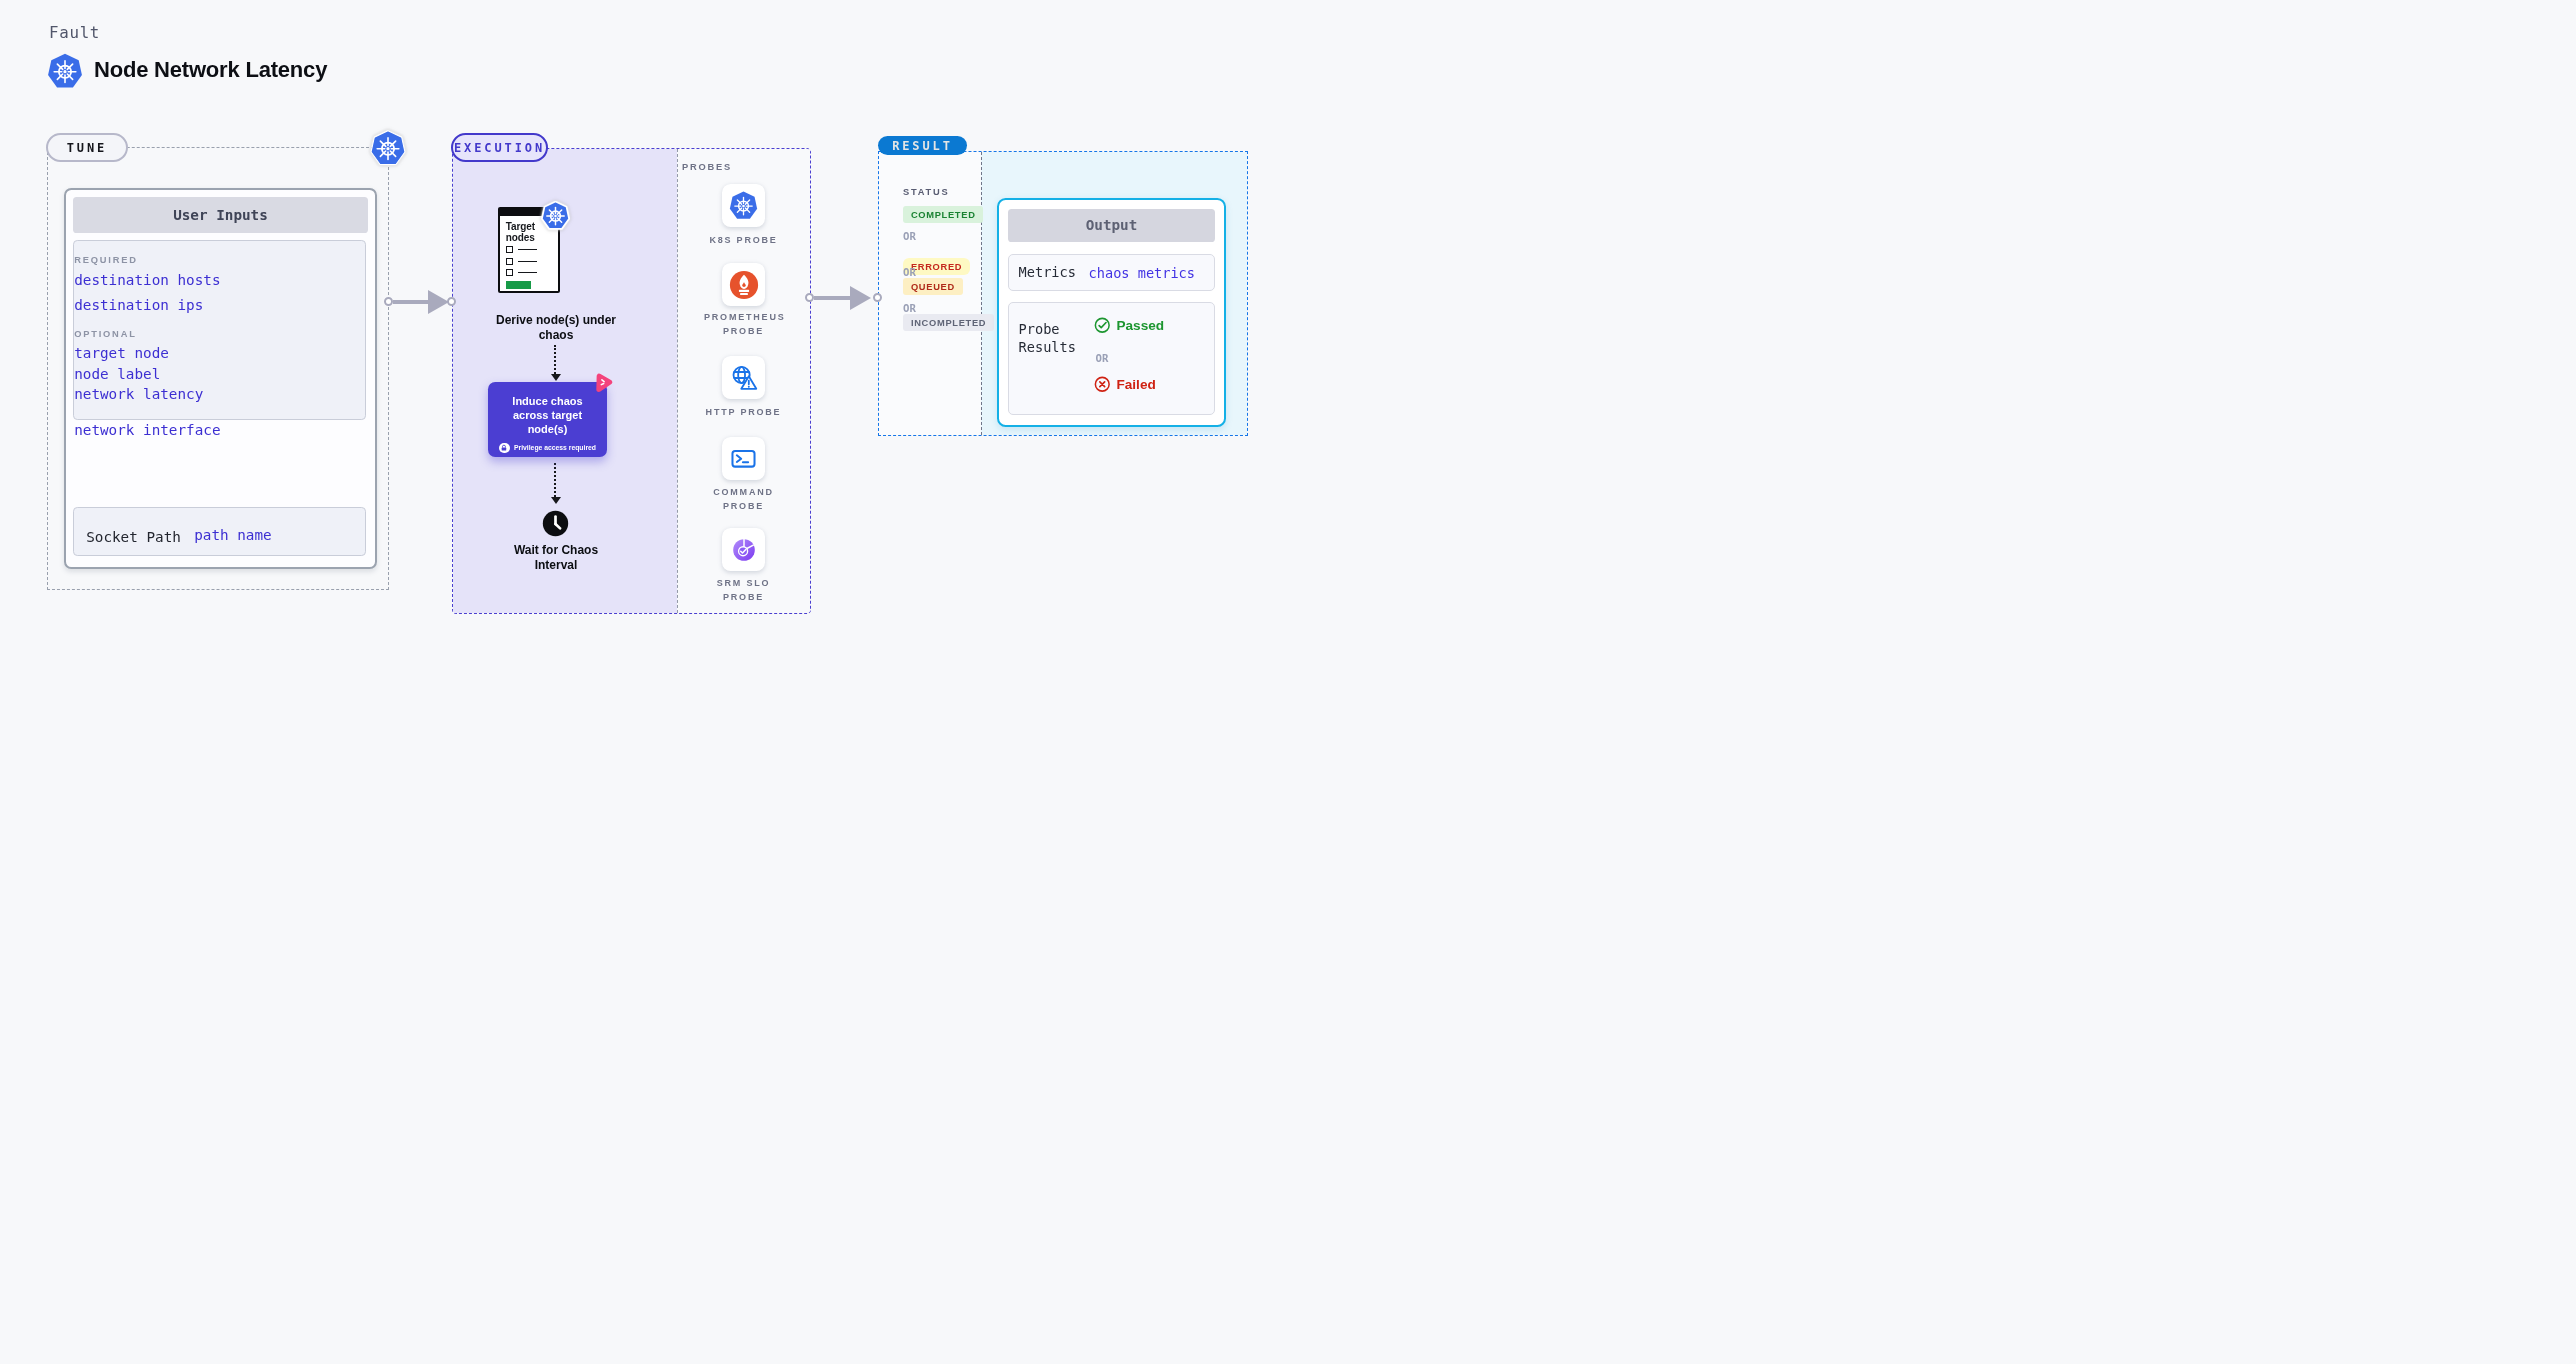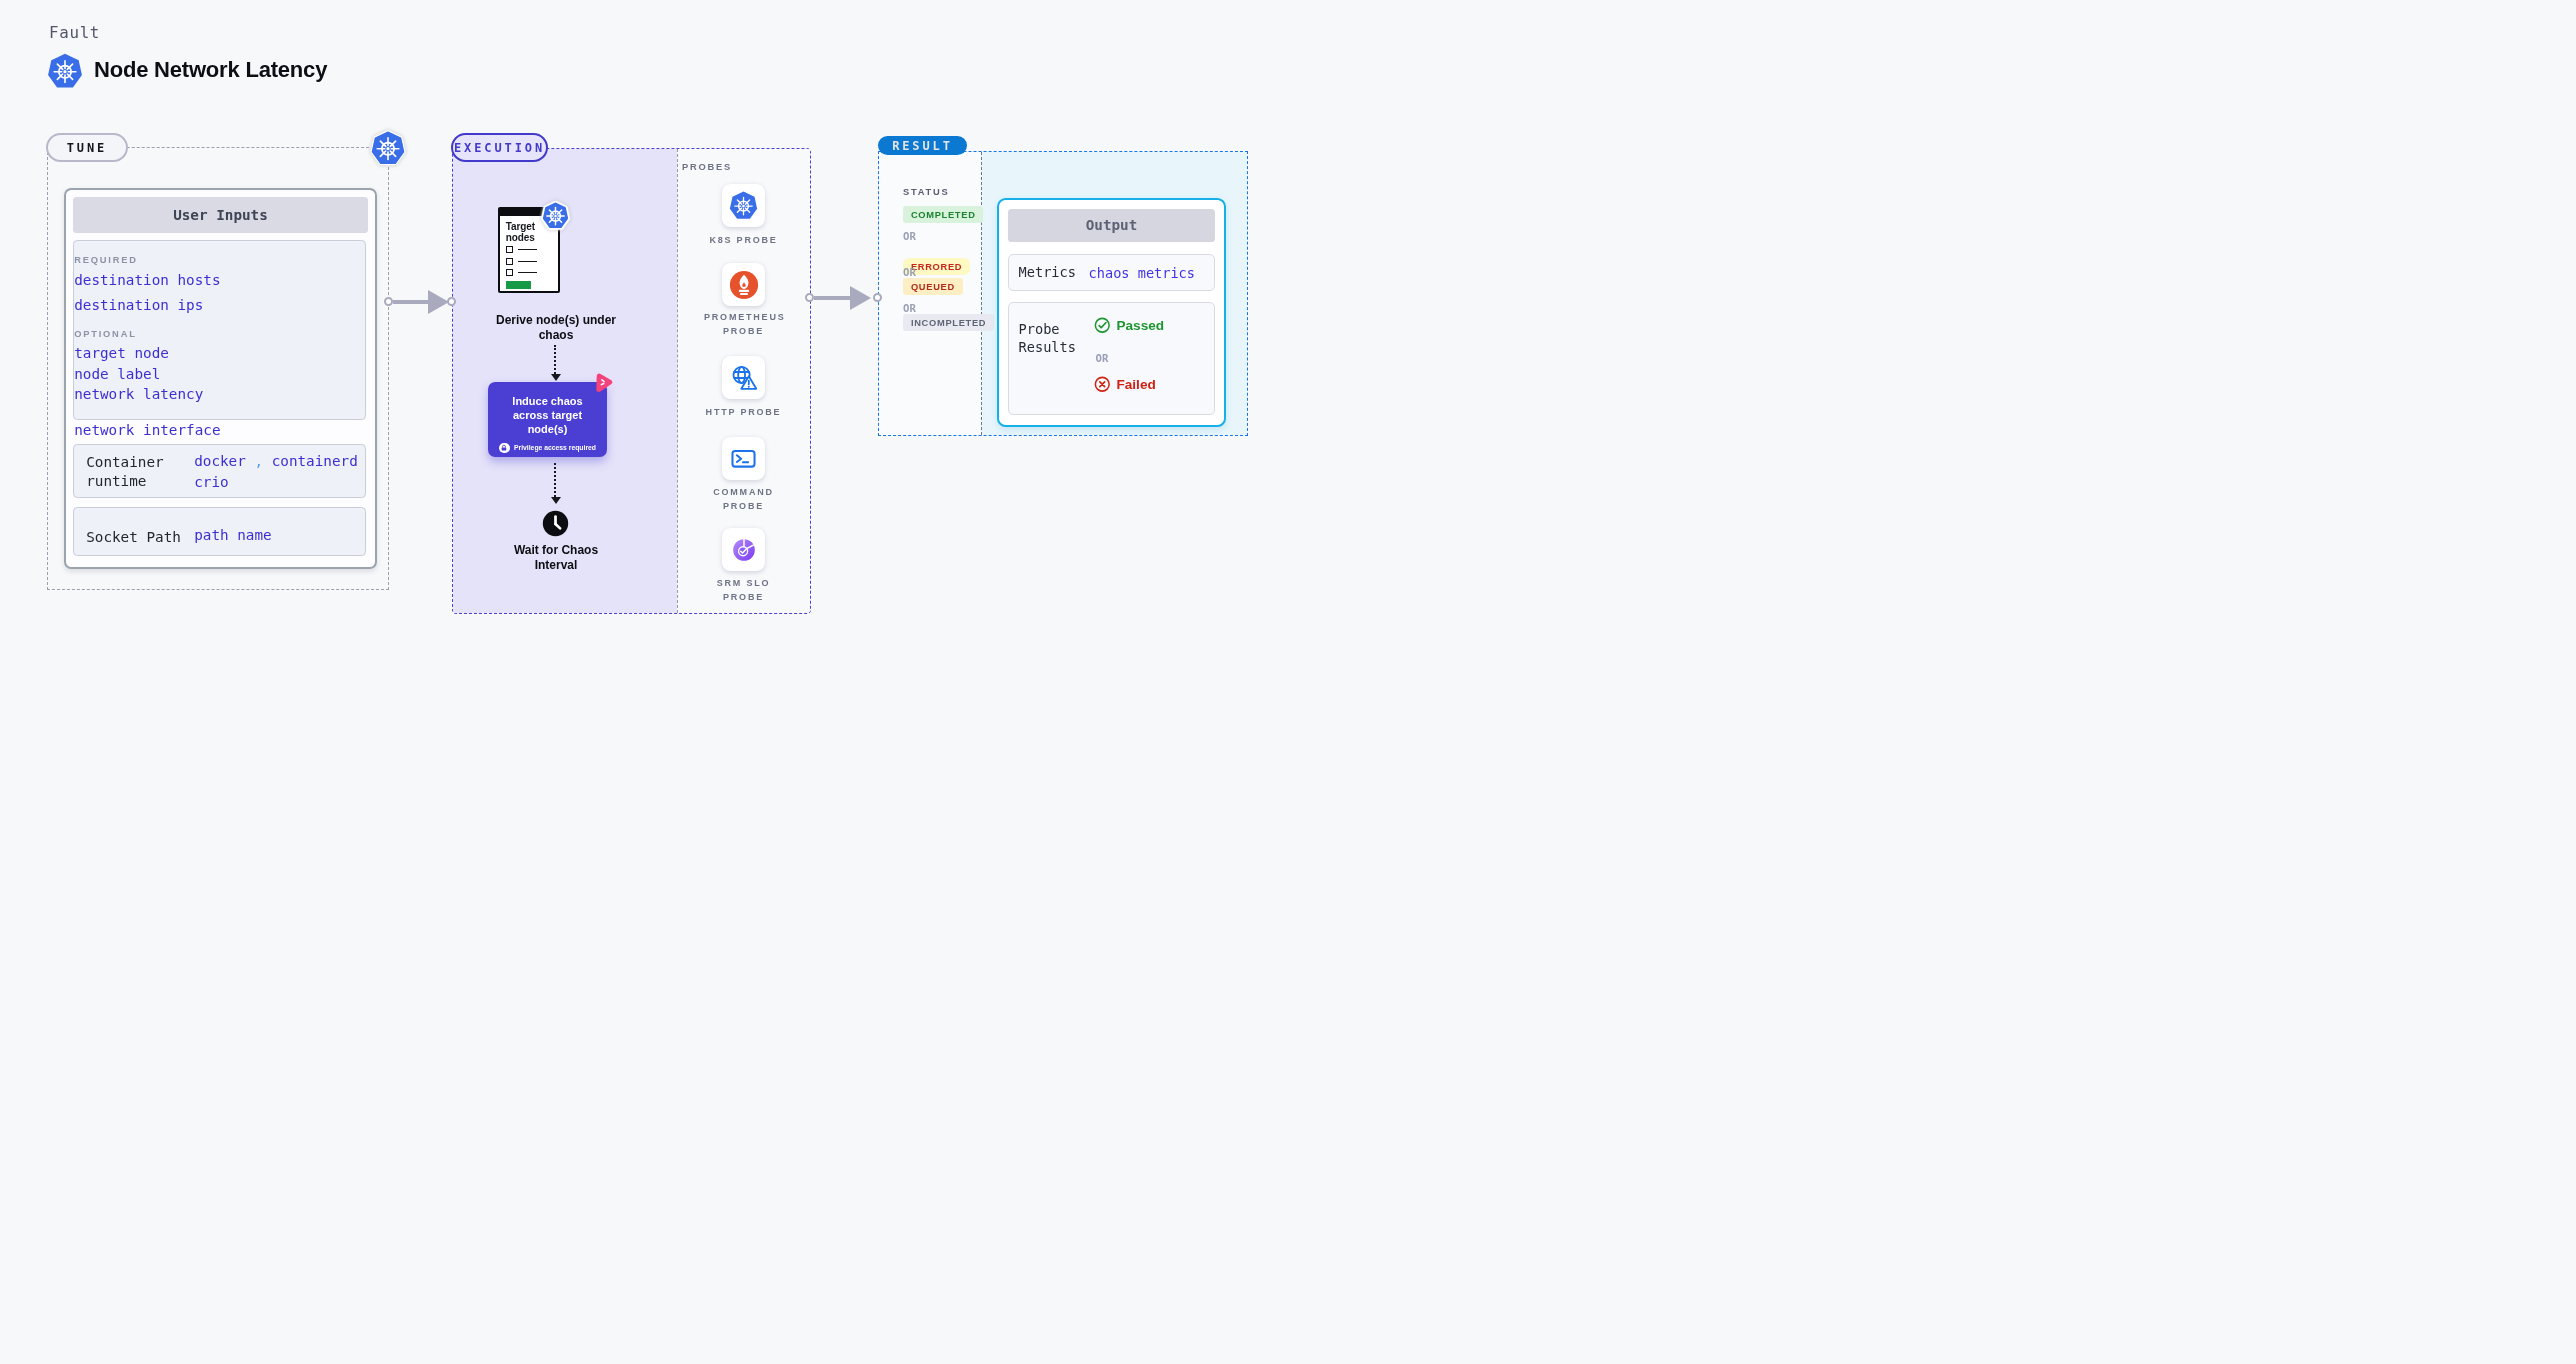--- a/index.html
+++ b/index.html
@@ -152,29 +152,20 @@
         <div class="val mono" style="margin-top:7.2px">destination hosts</div>
         <div class="val mono" style="margin-top:9.3px">destination ips</div>
         <div class="cap" style="margin-top:15.8px">OPTIONAL</div>
         <div class="val mono" style="margin-top:6.4px">target node</div>
         <div class="val mono" style="margin-top:4.3px">node label</div>
         <div class="val mono" style="margin-top:4.3px">network latency</div>
         <div class="val mono" style="margin-top:20px">network interface</div>
       </div>
     </div>
 
-    <div class="ui-row row-runtime">
-      <div class="ui-label mono" style="padding-top:7.9px">Container runtime</div>
-      <div style="padding-top:7.9px">
-        <div class="val mono"><span>docker</span>
-          <span class="comma">,</span>
-          <span>containerd</span></div>
-        <div class="val mono" style="margin-top:5px">crio</div>
-      </div>
-    </div>
 
     <div class="ui-row row-socket">
       <div class="ui-label mono" style="padding-top:20px">Socket Path</div>
       <div class="val mono" style="padding-top:18.6px">path name</div>
     </div>
   </div>
 
   <div class="arrow-line" style="left:393px;top:300px;width:39px"></div>
   <div class="arrow-head" style="left:428px;top:290px"></div>
   <div class="node-dot" style="left:384px;top:297px"></div>

